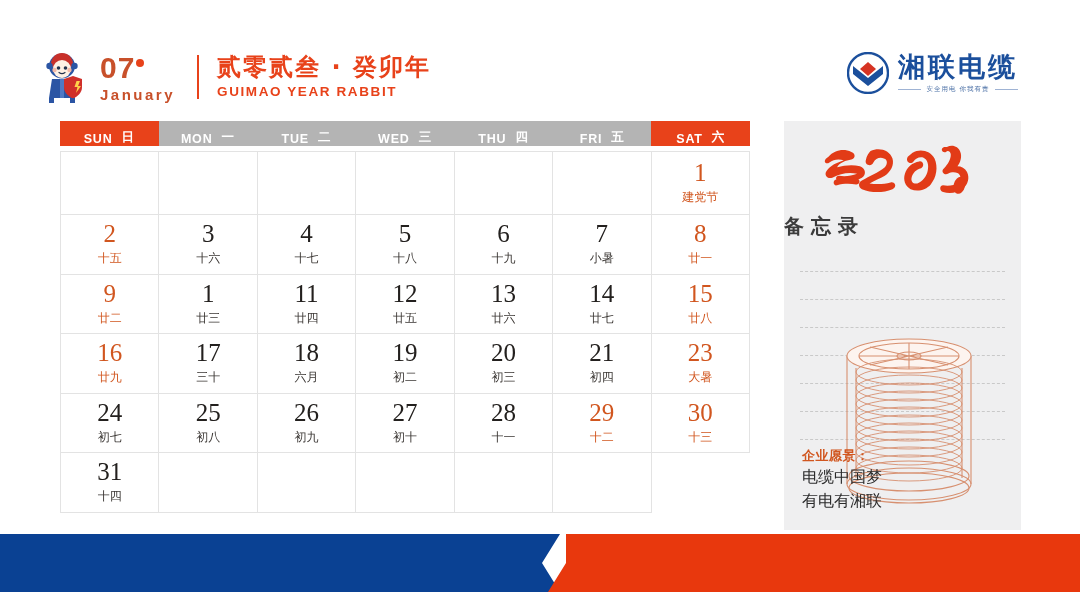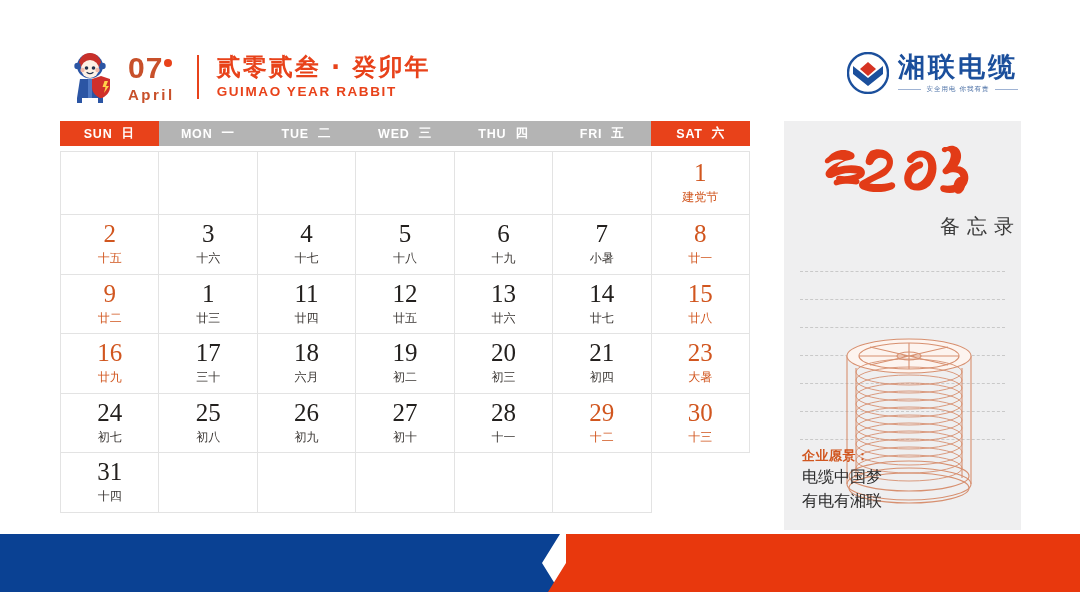--- a/index.html
+++ b/index.html
@@ -5,21 +5,21 @@
   html,body{margin:0;padding:0;}
   body{
     width:1080px;height:592px;
     background:#ffffff;
     font-family:"Liberation Sans","DejaVu Sans",sans-serif;
     overflow:hidden;position:relative;
   }
   .page{position:absolute;inset:0;}
 
   
-  .header{position:absolute;left:68px;top:46px;height:62px;display:flex;align-items:center;}
+  .header{position:absolute;left:40px;top:46px;height:62px;display:flex;align-items:center;}
   .mascot{width:50px;height:54px;position:relative;flex:none;}
   .month-block{margin-left:10px;display:flex;flex-direction:column;align-items:flex-start;line-height:1;}
   .month-num{font-size:30px;font-weight:bold;color:#c8502a;letter-spacing:1px;position:relative;}
   .month-dot{display:inline-block;width:8px;height:8px;border-radius:50%;background:#e8421a;vertical-align:super;margin-left:1px;}
   .month-name{font-size:15px;font-weight:bold;color:#c8502a;letter-spacing:2.5px;margin-top:4px;}
   .divider-v{width:2px;height:44px;background:#e8421a;margin:0 18px 0 22px;}
   .year-block{display:flex;flex-direction:column;justify-content:center;line-height:1;}
   .year-cn{font-size:24px;font-weight:bold;color:#e8421a;letter-spacing:2px;
            font-family:"DejaVu Sans","Liberation Sans",sans-serif;}
   .year-en{font-size:13.5px;font-weight:bold;color:#e8421a;letter-spacing:1.6px;margin-top:6px;}
@@ -31,21 +31,21 @@
   .brand-name{font-size:27px;font-weight:bold;color:#1b4f9c;letter-spacing:3px;
               font-family:"DejaVu Sans","Liberation Sans",sans-serif;line-height:1;}
   .brand-sub-row{display:flex;align-items:center;margin-top:5px;width:100%;}
   .brand-rule{flex:1;height:1px;background:#9fb3d4;}
   .brand-sub{font-size:6.5px;color:#4a6fa5;letter-spacing:1px;margin:0 5px;white-space:nowrap;
              font-family:"DejaVu Sans","Liberation Sans",sans-serif;}
 
   
   .cal{position:absolute;left:60px;top:121px;width:690px;}
   .weekhead{display:grid;grid-template-columns:repeat(7,1fr);height:25px;}
-  .wh{display:flex;align-items:center;justify-content:center;gap:9px;
+  .wh{display:flex;align-items:flex-end;justify-content:center;gap:9px;
       color:#ffffff;font-size:12.5px;font-weight:bold;letter-spacing:0.8px;background:#b4b4b4;}
   .wh.end{background:#e8421a;}
   .wh .cn{font-size:12.5px;font-family:"DejaVu Sans","Liberation Sans",sans-serif;}
 
   .grid{display:grid;grid-template-columns:repeat(7,1fr);
         border-left:1px solid #e3e3e3;border-top:1px solid #e3e3e3;margin-top:5px;}
   .cell{border-right:1px solid #e3e3e3;border-bottom:1px solid #e3e3e3;
         height:59.5px;display:flex;flex-direction:column;
         align-items:center;justify-content:center;box-sizing:border-box;}
   .cell.r1{height:63px;}
@@ -55,23 +55,23 @@
          font-family:"DejaVu Sans","Liberation Sans",sans-serif;}
   .cell.wknd .d-num,.cell.wknd .d-sub{color:#d1561f;}
   .cell.fest .d-num{color:#d1561f;}
   .cell.fest .d-sub{color:#d1561f;}
 
   
   .memo{position:absolute;left:784px;top:121px;width:237px;height:409px;
         background:#efeff0;overflow:hidden;}
   .memo-year{position:absolute;left:0;right:0;top:14px;height:72px;display:flex;
              align-items:center;justify-content:center;}
-  .memo-title{position:absolute;left:0;right:0;top:92px;text-align:right;
-              font-size:20px;font-weight:normal;color:#3c3c3c;letter-spacing:7px;
-              font-family:"DejaVu Sans","Liberation Sans",sans-serif;margin-left:8px;}
+  .memo-title{position:absolute;left:0;right:0;top:92px;text-align:left;
+              font-size:20px;font-weight:bold;color:#3c3c3c;letter-spacing:7px;
+              font-family:"DejaVu Sans","Liberation Sans",sans-serif;}
   .memo-lines{position:absolute;left:16px;right:16px;top:150px;}
   .mline{height:0;border-top:1px dashed #c9c9c9;margin-bottom:27px;}
   .spool{position:absolute;left:38px;top:195px;width:175px;height:200px;}
   .vision{position:absolute;left:18px;bottom:17px;line-height:1.5;}
   .vision-label{font-size:13px;color:#d1561f;font-weight:bold;letter-spacing:0.5px;
                 font-family:"DejaVu Sans","Liberation Sans",sans-serif;}
   .vision-line{font-size:16px;color:#2b2b2b;
                font-family:"DejaVu Sans","Liberation Sans",sans-serif;}
 
   
@@ -101,21 +101,21 @@
         <path d="M33 26l9 3v8c0 6-4.5 9.5-9 11.5-4.5-2-9-5.5-9-11.5v-8z" fill="#d0302a"></path>
         <path d="M36.5 31l-2 6h3l-1.5 6 5-7h-3l2-5z" fill="#ffd24a"></path>
         <path d="M9 48h5v5H9zM30 48h5v5h-5z" fill="#2b55a4"></path>
       </svg>
     </div>
 
     <div class="month-block">
       <div class="month-num">
         <span>07</span><span class="month-dot"></span>
       </div>
-      <div class="month-name">April</div>
+      <div class="month-name">January</div>
     </div>
 
     <div class="divider-v"></div>
 
     <div class="year-block">
       <div class="year-cn">贰零贰叁 · 癸卯年</div>
       <div class="year-en">GUIMAO YEAR RABBIT</div>
     </div>
   </div>
 

